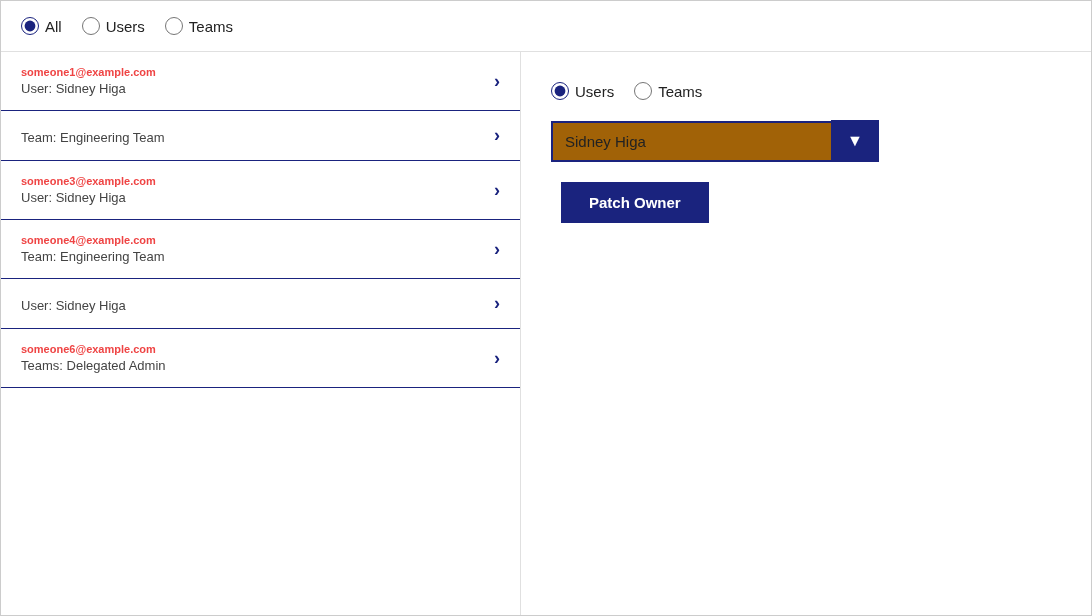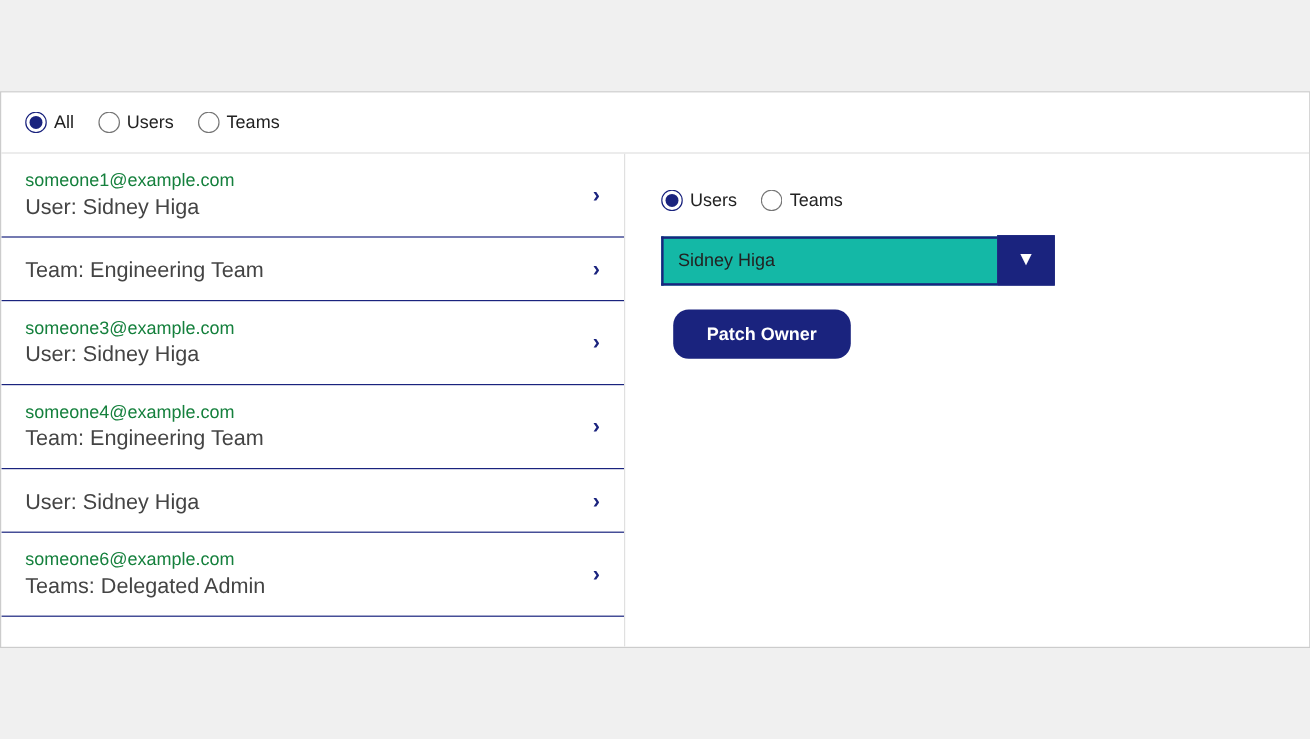--- a/index.html
+++ b/index.html
@@ -6,21 +6,21 @@
     body {
       font-family: Arial, sans-serif;
       background: #f0f0f0;
       display: flex;
       justify-content: center;
       align-items: center;
       min-height: 100vh;
     }
     .container {
       width: 1092px;
-      height: 464px;
+      height: 616px;
       background: #ffffff;
       border: 1px solid #ccc;
       display: flex;
       flex-direction: column;
       overflow: hidden;
     }
     
     .top-filter {
       display: flex;
       align-items: center;
@@ -73,26 +73,26 @@
       justify-content: space-between;
       padding: 14px 20px;
       border-bottom: 1px solid #1a237e;
       cursor: pointer;
     }
     .list-item-text {
       display: flex;
       flex-direction: column;
     }
     .list-item-email {
-      font-size: 15px;
-      font-weight: normal;
-      color: #15803d;
+      font-size: 11px;
+      font-weight: bold;
+      color: #ef4444;
     }
     .list-item-sub {
-      font-size: 18px;
+      font-size: 13px;
       color: #444;
       margin-top: 3px;
     }
     .chevron-icon {
       color: #1a237e;
       font-size: 18px;
       font-weight: bold;
     }
     
     .right-panel {
@@ -114,21 +114,21 @@
       gap: 0;
     }
     .owner-select {
       width: 280px;
       padding: 10px 12px;
       font-size: 15px;
       border: 2px solid #1a237e;
       border-right: none;
       outline: none;
       color: #222;
-      background: #14b8a6;
+      background: #a16207;
       appearance: none;
       -webkit-appearance: none;
     }
     .owner-select-btn {
       background: #1a237e;
       border: 2px solid #1a237e;
       color: #fff;
       padding: 10px 14px;
       cursor: pointer;
       font-size: 16px;
@@ -136,21 +136,21 @@
       align-items: center;
       justify-content: center;
     }
     .patch-owner-btn {
       background: #1a237e;
       color: #fff;
       border: none;
       padding: 12px 28px;
       font-size: 15px;
       font-weight: bold;
-      border-radius: 13px;
+      border-radius: 0;
       cursor: pointer;
       align-self: flex-start;
       margin-left: 10px;
     }
   </style>
 </head>
 <body>
 
 <div class="container">
 

